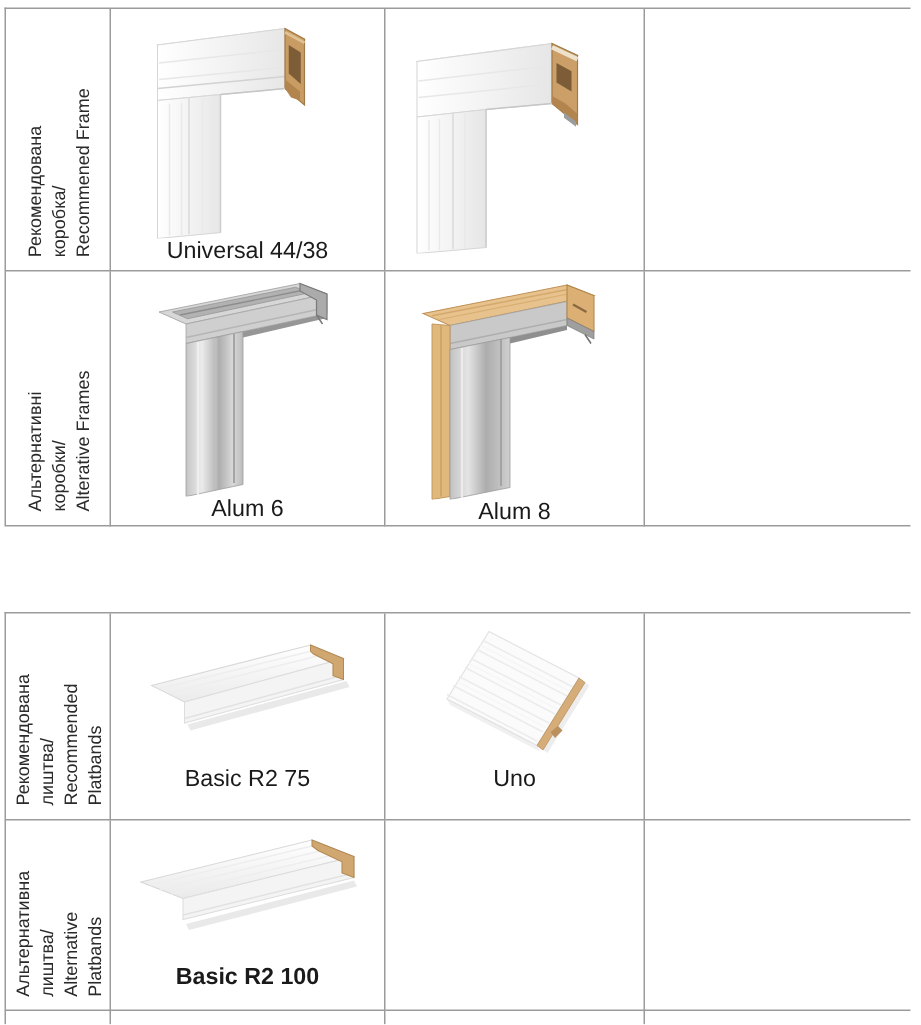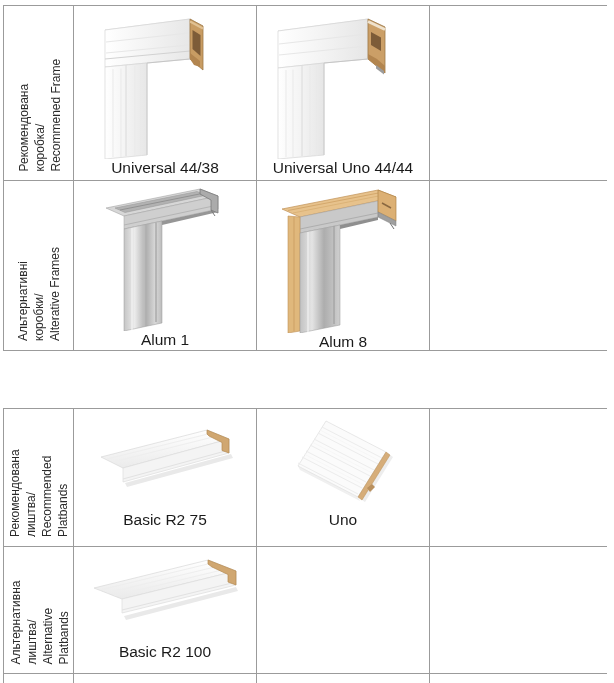--- a/index.html
+++ b/index.html
@@ -28,21 +28,21 @@
     display:flex; flex-direction:column; justify-content:center;
     box-sizing:border-box; padding-left:10px;
     font-size:12px; line-height:16px; color:#2a2a2a; white-space:nowrap;
   }
   .prod-cell { display:flex; flex-direction:column; align-items:center; }
   .img-wrap { flex:1 1 auto; display:flex; align-items:center; justify-content:center; padding-top:2px; }
   .caption { flex:0 0 auto; font-size:15.5px; line-height:18px; color:#1a1a1a; text-align:right; }
   .mb4  { margin-bottom:3px; }
   .mb6  { margin-bottom:6px; }
   .mb16 { margin-bottom:17px; }
-  .mb13 { margin-bottom:12px; }
+  .mb13 { margin-bottom:12px;font-weight:bold; }
 </style>
 </head>
 <body>
 
 <div class="screen">
 
   <div class="tbl" id="frames-table">
 
     <div class="cell label-cell">
       <div class="vrot" style="width:175px;height:70px;left:-52.5px;top:52.5px;">
@@ -114,21 +114,20 @@
             <line x1="20" y1="61" x2="20" y2="148"></line>
               <line x1="27" y1="60.5" x2="27" y2="148"></line>
             <line x1="44" y1="57" x2="44" y2="147"></line>
               <line x1="51" y1="56.5" x2="51" y2="146.5"></line>
           </g>
           <line x1="36" y1="56.5" x2="36" y2="147" stroke="#dadada"></line>
           <line x1="58" y1="54" x2="102" y2="50" stroke="#c6c6c6"></line>
           <line x1="58" y1="54" x2="58" y2="146" stroke="#cccccc"></line>
         </svg>
       </div>
-      <div class="caption mb4">Universal Uno 44/44</div>
     </div>
 
     <div class="cell last-col"></div>
 
     <div class="cell label-cell">
       <div class="vrot" style="width:170px;height:70px;left:-50px;top:50px;">
         <span>Альтернативні</span>
         <span>коробки/</span>
         <span>Alterative Frames</span>
       </div>
@@ -153,21 +152,21 @@
           <line x1="24" y1="42" x2="118" y2="22" stroke="#b5b5b5"></line>
           <polygon points="62,38 118,26 118,29 62,42" fill="#969696"></polygon>
           <path d="M100,6 L118,13 L118,30 L111,27 L111,17 L100,11 Z" fill="#ababab" stroke="#7a7a7a" stroke-width="0.8"></path>
           <line x1="111" y1="27" x2="115" y2="33" stroke="#7a7a7a" stroke-width="1"></line>
           <polygon points="24,46 62,38 62,140 24,148" fill="url(#gC1)" stroke="#9a9a9a" stroke-width="0.5"></polygon>
           <line x1="56" y1="39.5" x2="56" y2="139" stroke="#959595"></line>
           <line x1="32" y1="45" x2="32" y2="147" stroke="#efefef" stroke-width="1.5"></line>
           <line x1="44" y1="42.5" x2="44" y2="143" stroke="#c0c0c0" stroke-width="1"></line>
         </svg>
       </div>
-      <div class="caption mb6">Alum 1</div>
+      <div class="caption mb6">Alum 6</div>
     </div>
 
     <div class="cell prod-cell">
       <div class="img-wrap">
         <svg width="130" height="150" viewBox="0 0 130 150">
           <defs>
             <linearGradient id="gD1" x1="0" y1="0" x2="1" y2="0">
               <stop offset="0" stop-color="#c2c2c2"></stop>
                 <stop offset="0.3" stop-color="#e4e4e4"></stop>
               <stop offset="0.6" stop-color="#adadad"></stop>

